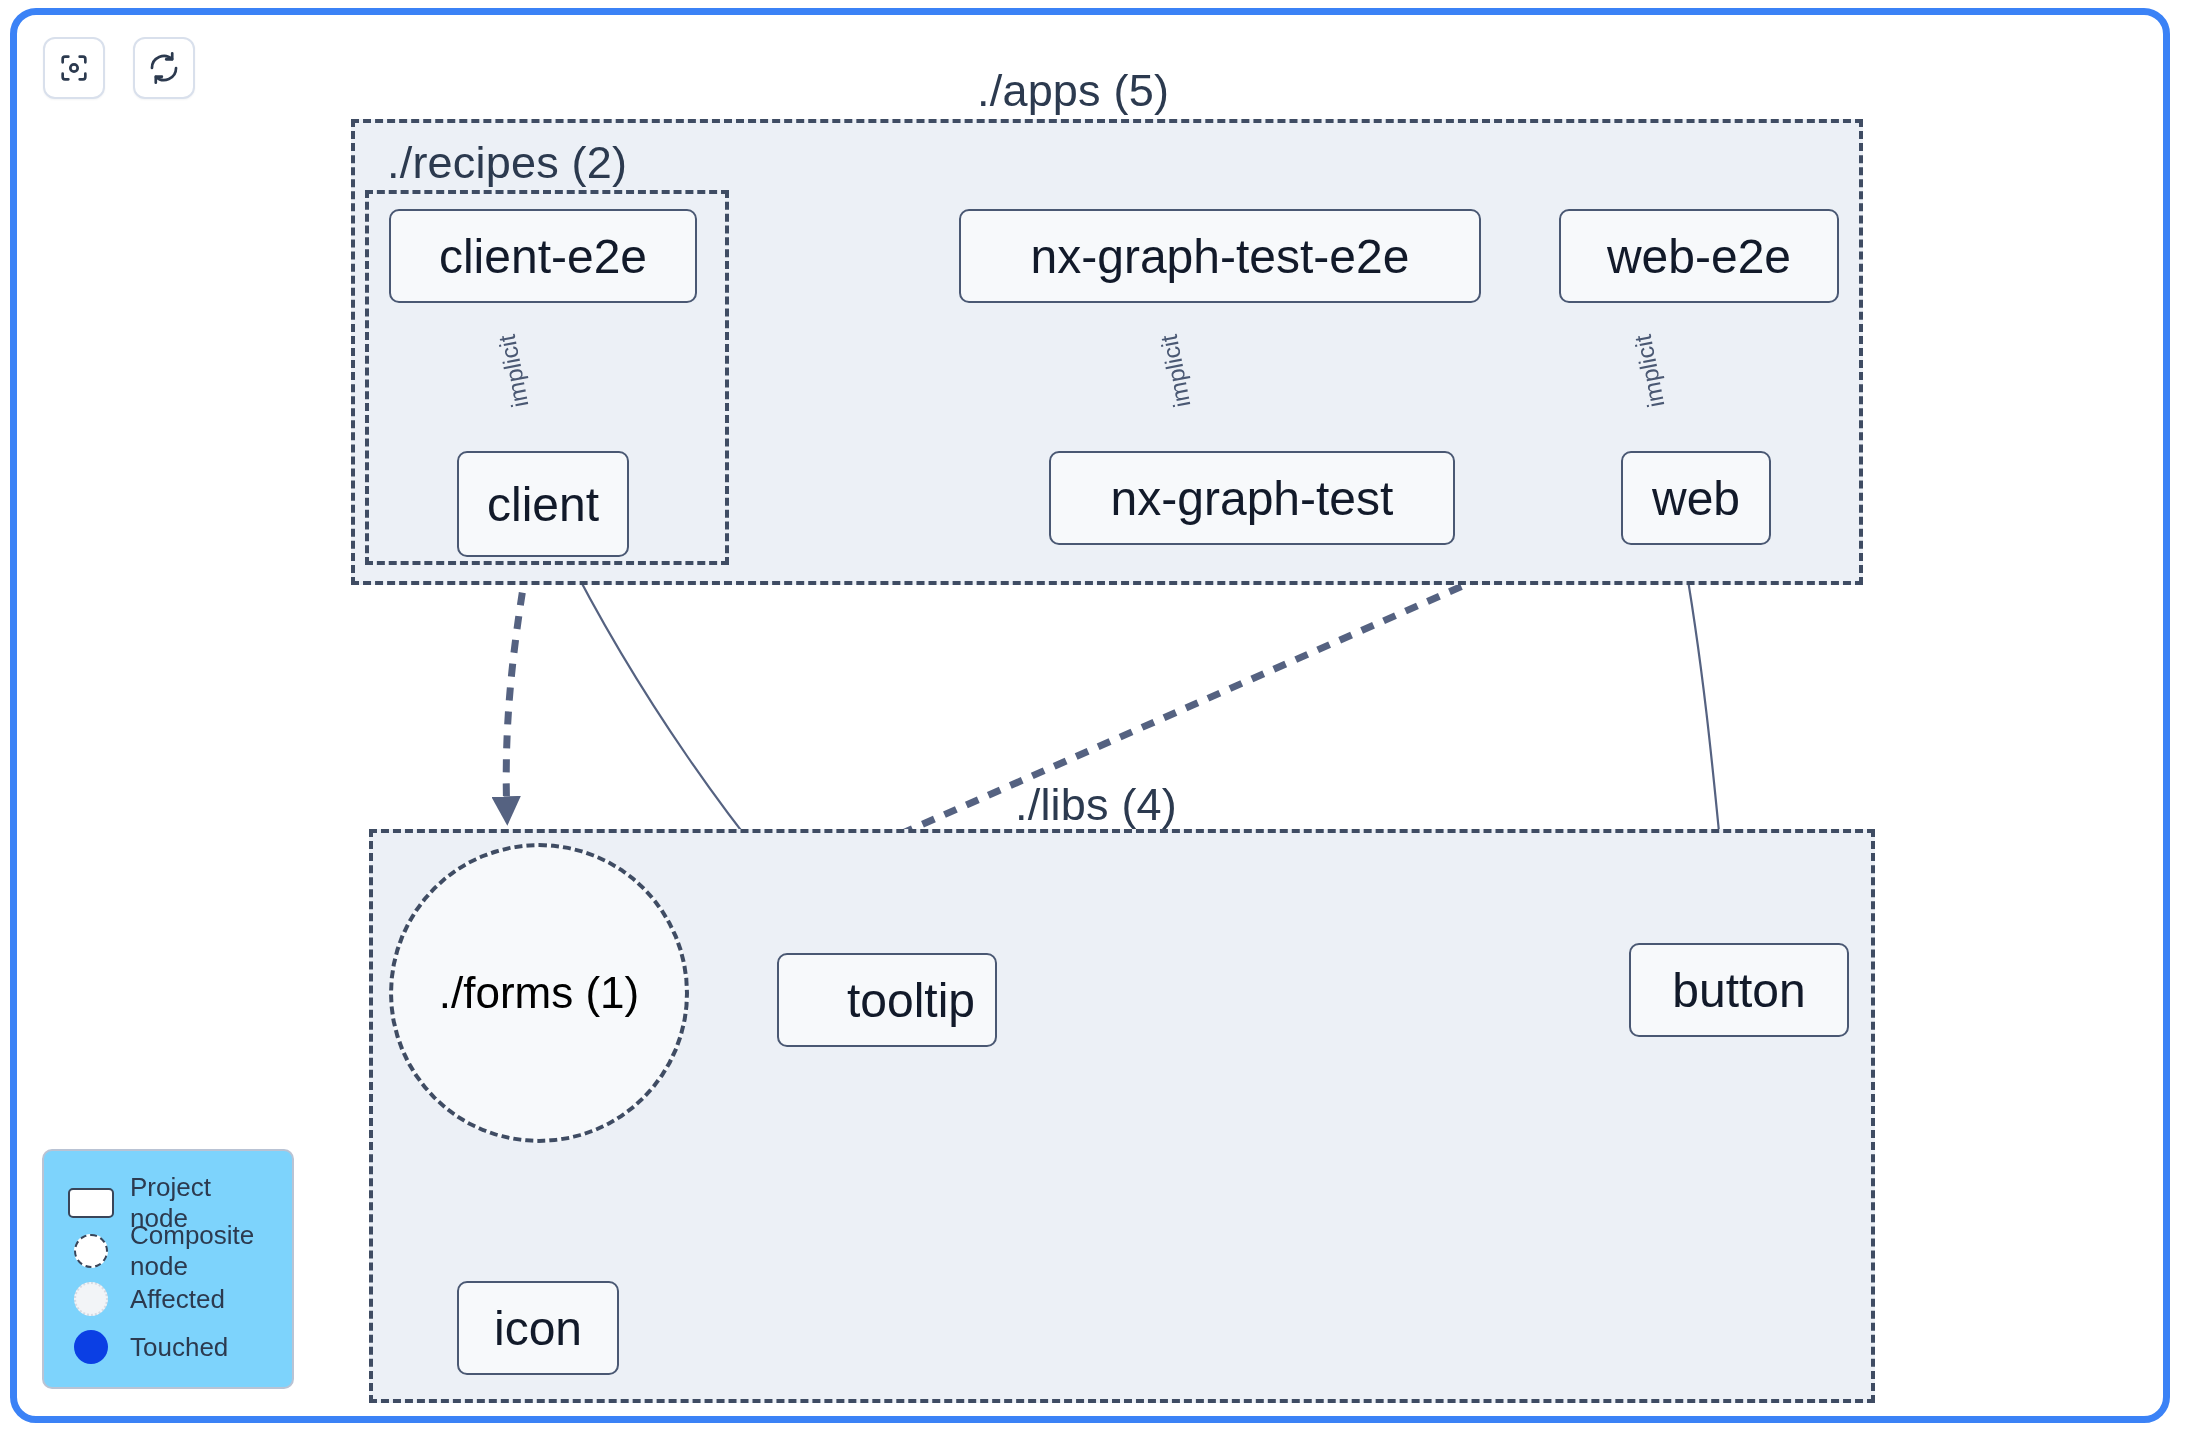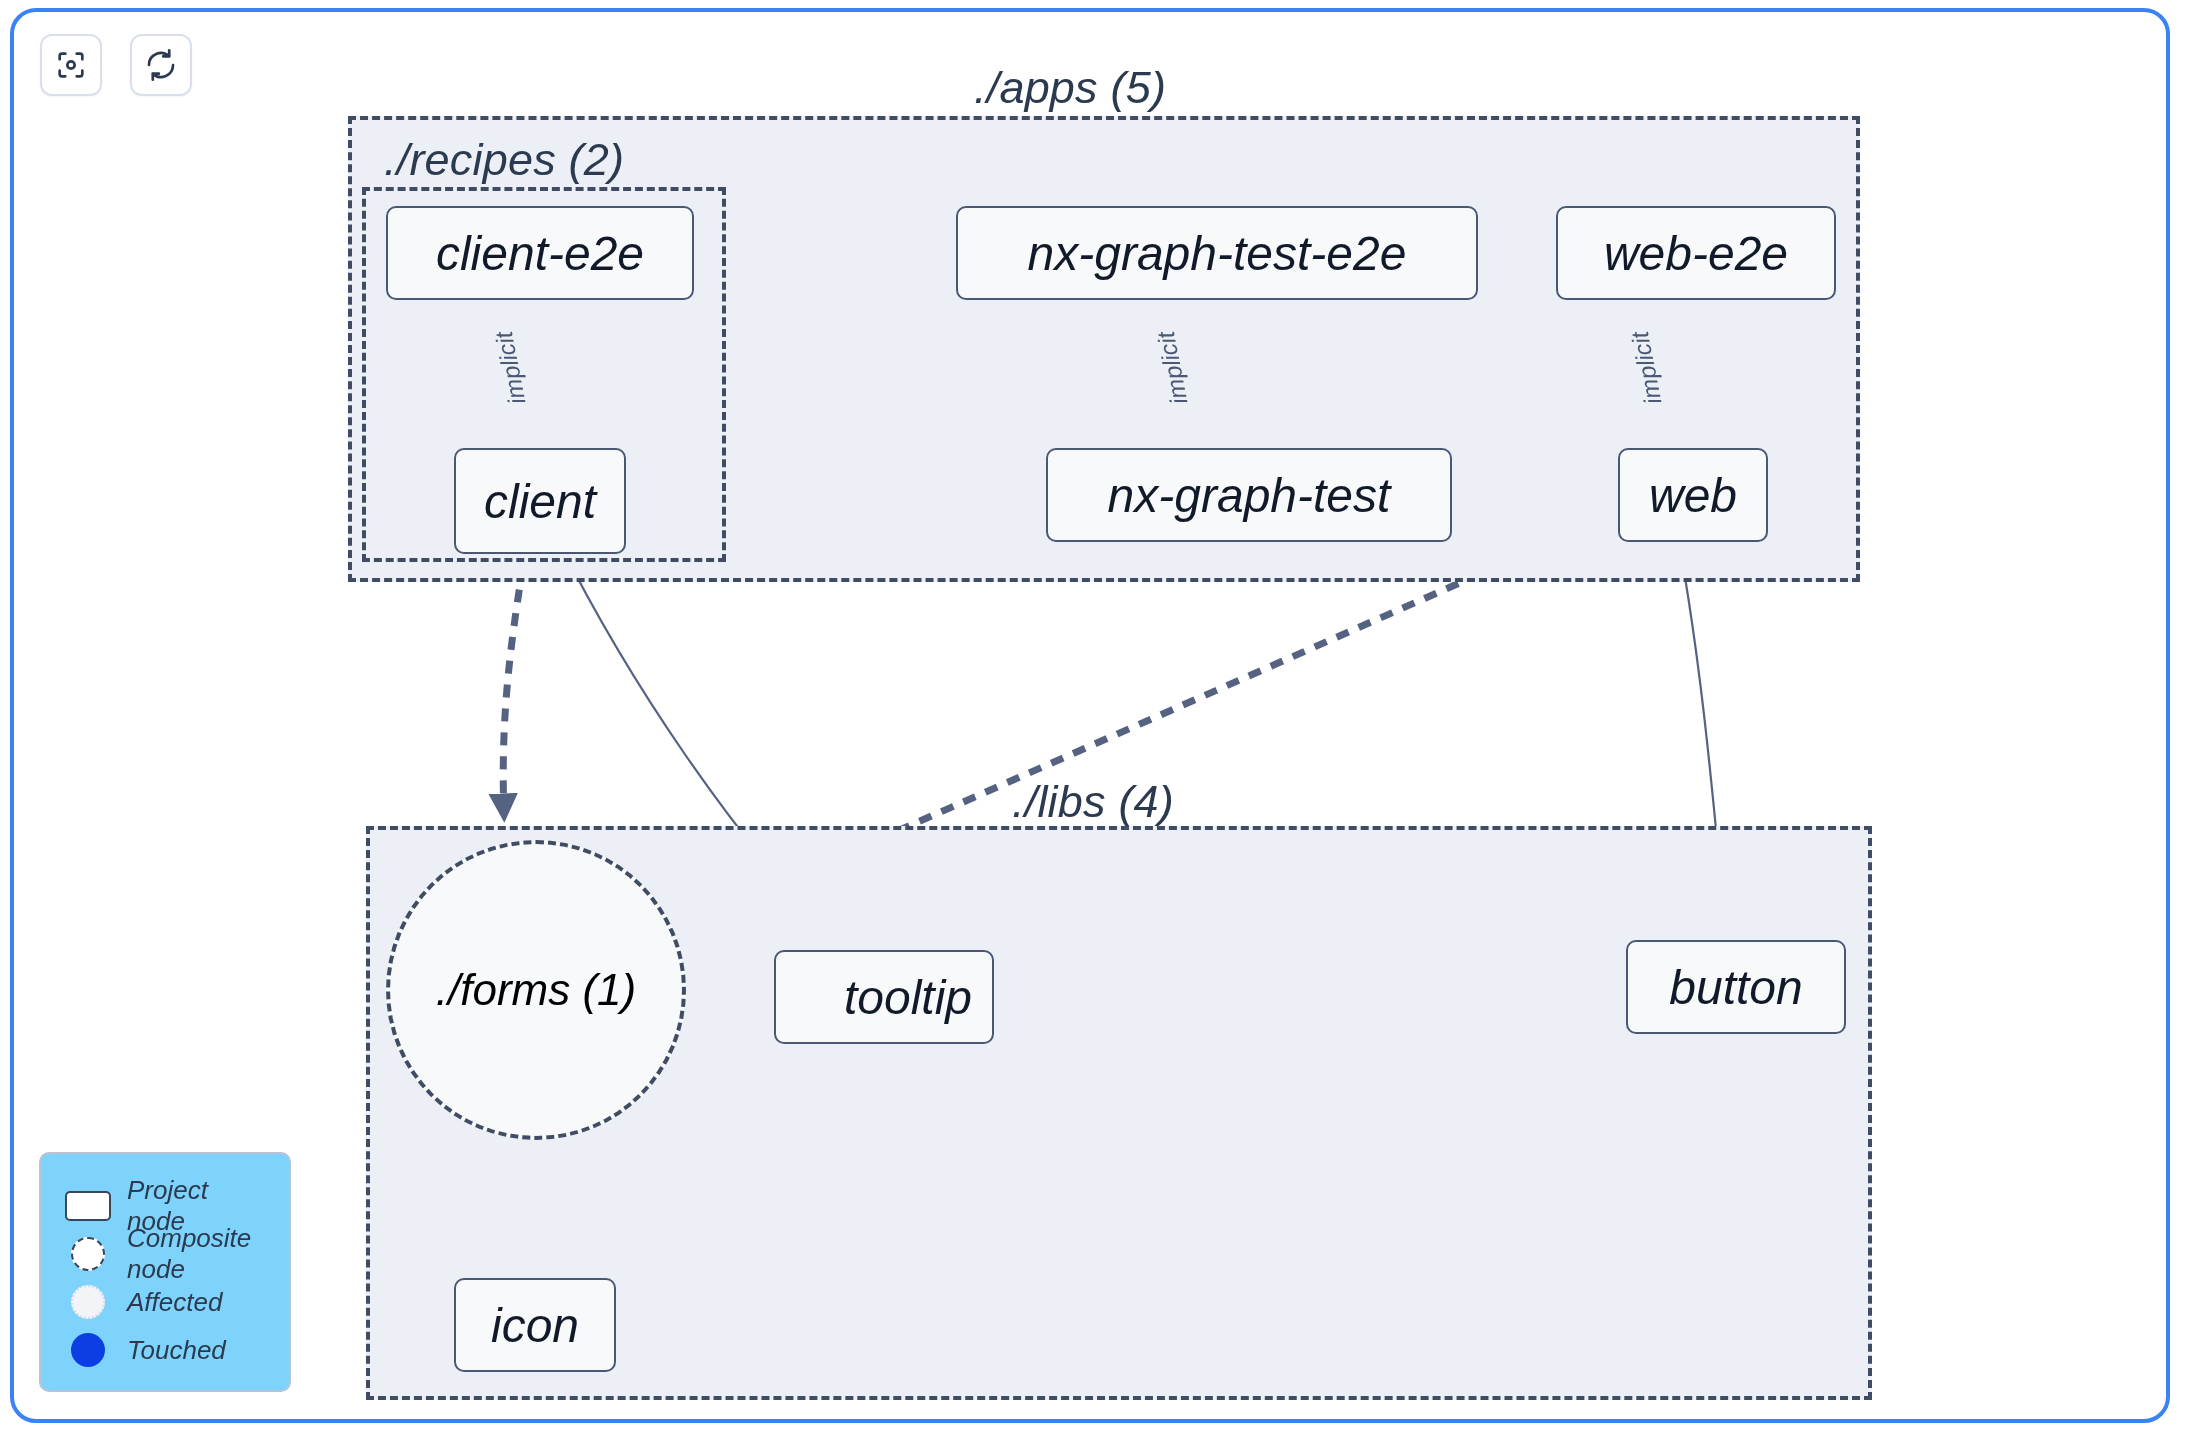--- a/index.html
+++ b/index.html
@@ -17,24 +17,23 @@
   }
 
   
   #canvas-panel {
     position: absolute;
     left: 10px;
     top: 8px;
     width: 2160px;
     height: 1415px;
     background: #ffffff;
-    border: 4px solid #3b82f6;
+    border: 7px solid #3b82f6;
     border-radius: 26px;
     overflow: hidden;
-    font-style: italic;
   }
 
   
   #toolbar {
     position: absolute;
     left: 26px;
     top: 22px;
     display: flex;
     gap: 28px;
     z-index: 40;

